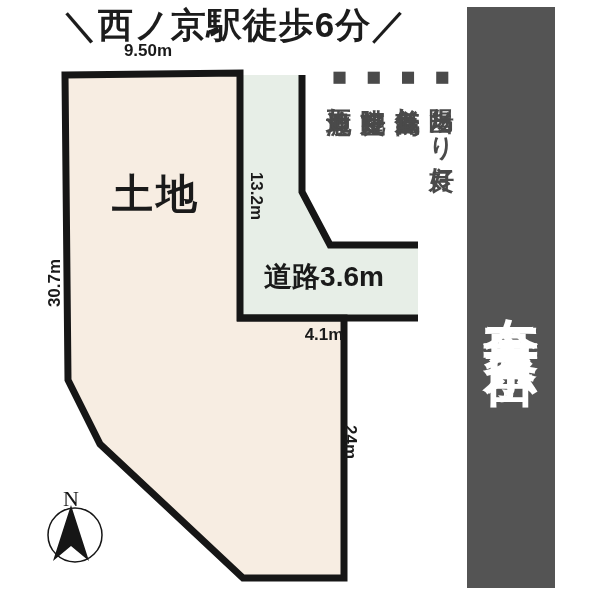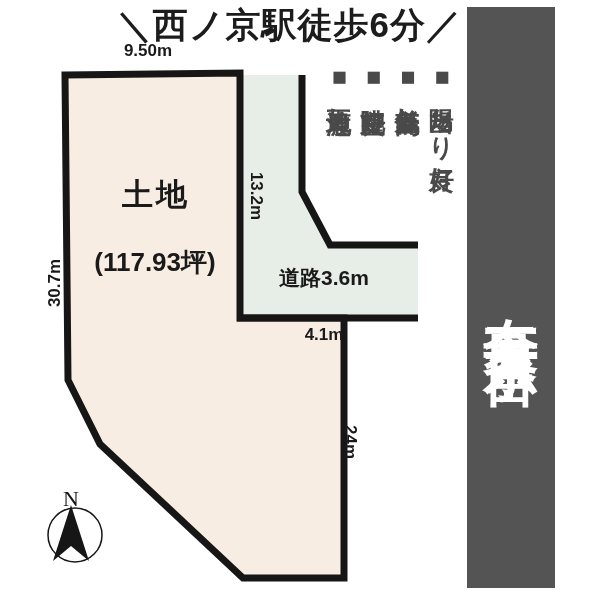--- a/index.html
+++ b/index.html
@@ -11,26 +11,26 @@
   .stage{position:absolute;inset:0;width:600px;height:600px;}
   svg.plan{position:absolute;left:0;top:0;}
   .lbl{
     position:absolute;white-space:nowrap;color:#1a1a1a;
     transform:translate(-50%,-50%);font-weight:bold;line-height:1;
   }
   .lbl.rot-ccw{transform:translate(-50%,-50%) rotate(-90deg);}
   .lbl.rot-cw{transform:translate(-50%,-50%) rotate(90deg);}
   .header-note{
     position:absolute;left:62px;top:3px;width:400px;height:44px;
-    text-align:right;font-size:35px;font-weight:600;color:#1c1c1c;
+    text-align:left;font-size:35px;font-weight:600;color:#1c1c1c;
     letter-spacing:1px;line-height:44px;white-space:nowrap;
   }
   .dim{font-size:17px;}
-  .road-label{font-size:21px;}
-  .land-title{font-size:31px;letter-spacing:3px;}
+  .road-label{font-size:28px;}
+  .land-title{font-size:41px;letter-spacing:3px;}
   .land-area{font-size:26px;}
   .banner{
     position:absolute;left:467px;top:7px;width:88px;height:581px;
     background:#545454;display:flex;align-items:center;justify-content:center;
   }
   .banner-text{
     writing-mode:vertical-rl;text-orientation:upright;
     color:#ffffff;font-size:55px;font-weight:bold;letter-spacing:6px;
     line-height:1;white-space:nowrap;
   }
@@ -70,21 +70,20 @@
 
   <div class="lbl dim" style="left:148px;top:50px;">9.50m</div>
   <div class="lbl dim rot-ccw" style="left:54px;top:283px;">30.7m</div>
   <div class="lbl dim rot-cw" style="left:256px;top:196px;">13.2m</div>
   <div class="lbl dim rot-cw" style="left:350px;top:442px;">24m</div>
   <div class="lbl dim" style="left:288px;top:334px;margin-left:36px;">4.1m</div>
 
   <div class="lbl road-label" style="left:324px;top:277px;">道路3.6m</div>
 
   <div class="lbl land-title" style="left:156px;top:194px;">土地</div>
-  <div class="lbl land-area" style="left:155px;top:262px;">(117.93坪)</div>
 
   <div class="features">
     <div class="feature">■陽当たり良好</div>
     <div class="feature">■高低差無し</div>
     <div class="feature">■眺望良好</div>
     <div class="feature">■更地渡し</div>
   </div>
 
   <div class="banner">
     <div class="banner-text">奈良市六条一丁目</div>

